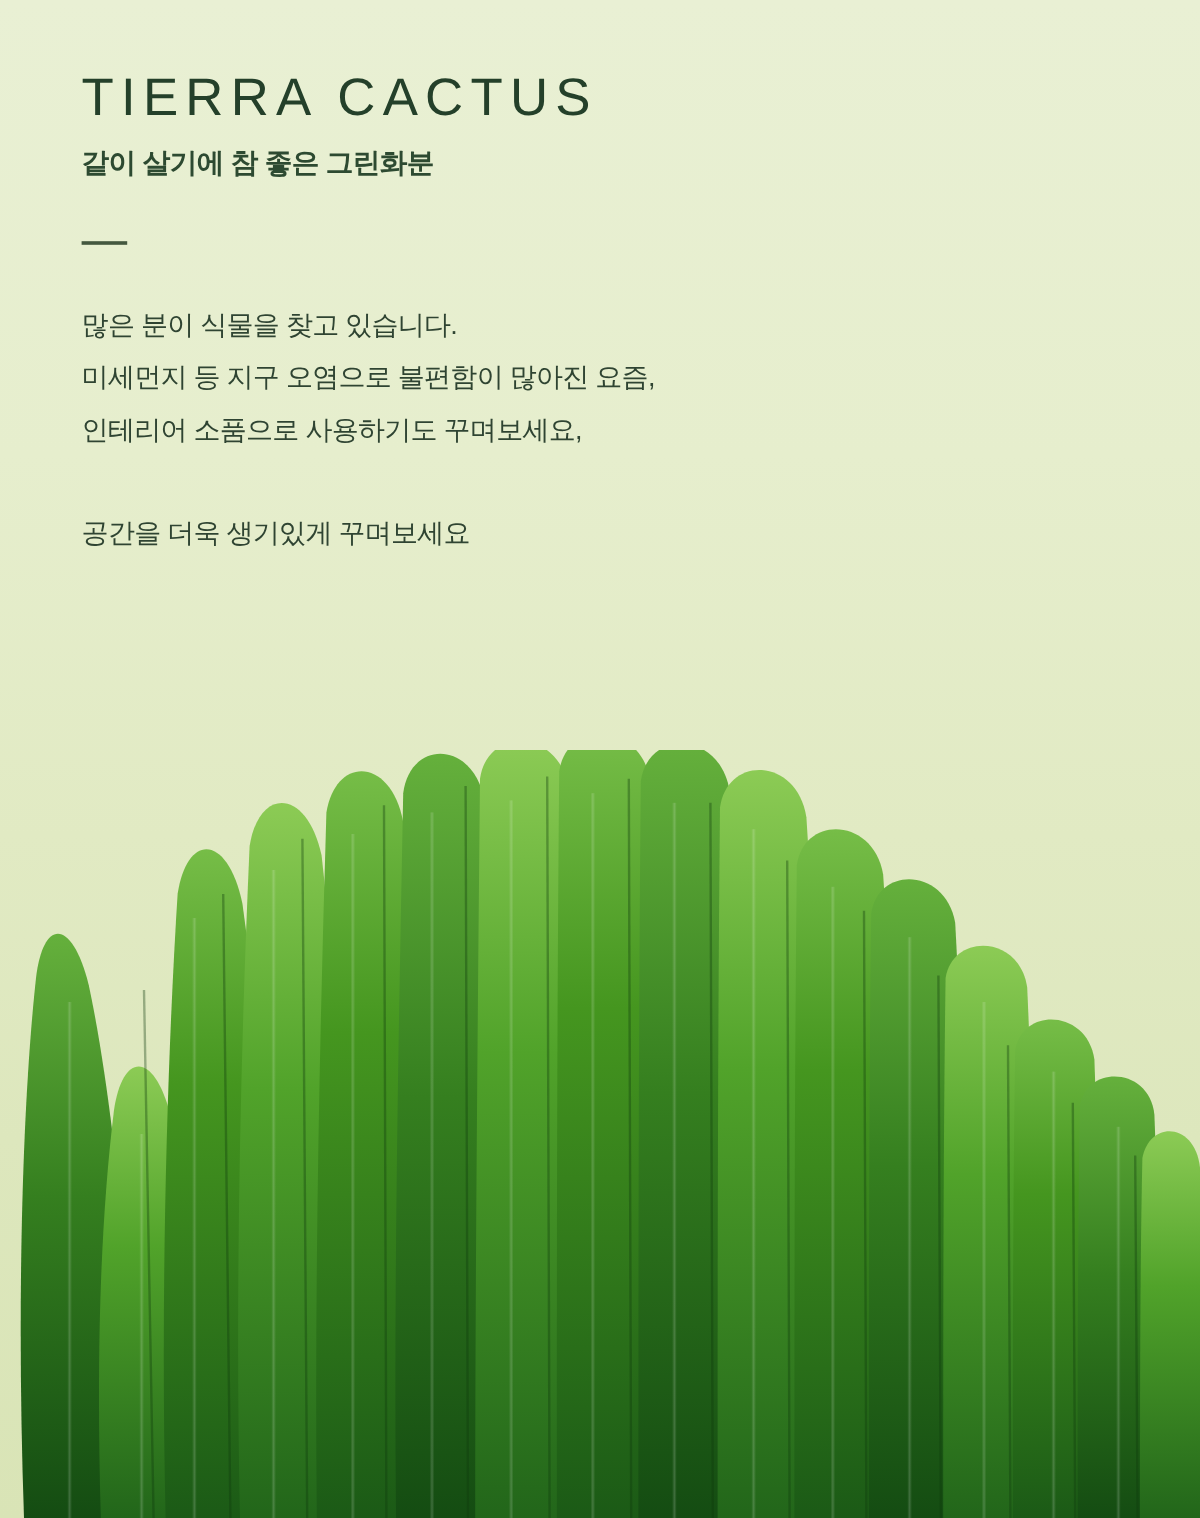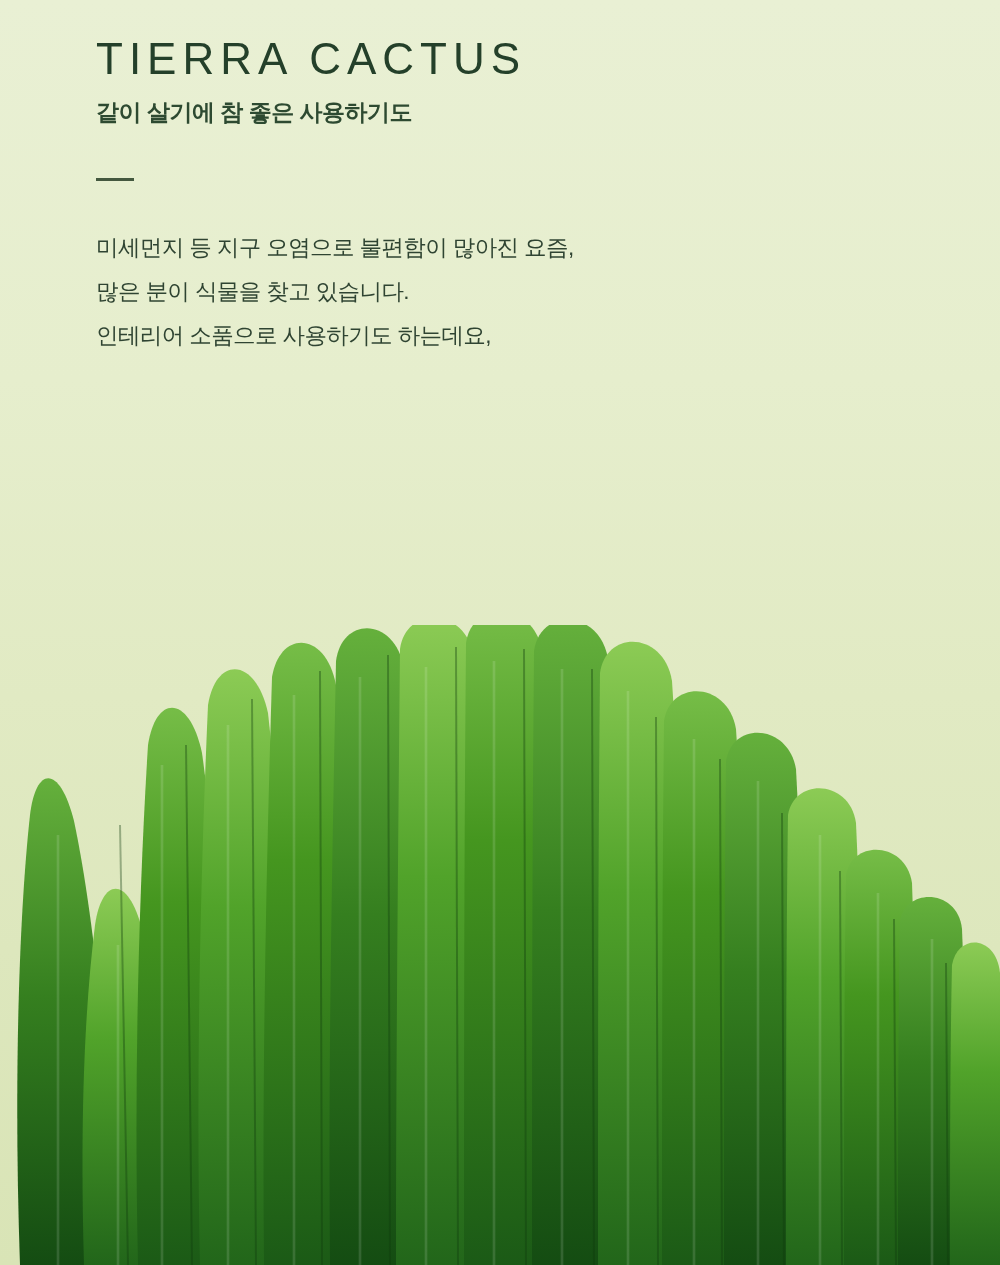--- a/index.html
+++ b/index.html
@@ -20,23 +20,22 @@
     width: 1000px;
     height: 1265px;
     background: linear-gradient(180deg, #e9f0d4 0%, #e6eecd 30%, #e1eac3 55%, #dde7bd 75%, #d9e4b6 100%);
     overflow: hidden;
   }
 
   
   .content {
     position: absolute;
     left: 68px;
-    top: 35px;
+    top: 58px;
     z-index: 5;
-    margin-left: 28px;
   }
 
   .title {
     font-size: 44px;
     letter-spacing: 6px;
     color: #24402a;
     font-weight: 400;
     line-height: 1.1;
     white-space: nowrap;
   }
@@ -163,27 +162,28 @@
         <path d="M782 188 L 784 640"></path>
         <path d="M840 246 L 842 640"></path>
         <path d="M894 294 L 896 640"></path>
         <path d="M946 338 L 948 640"></path>
       </g>
     </svg>
   </div>
 
   <div class="content">
     <h1 class="title">TIERRA CACTUS</h1>
-    <h2 class="subtitle">같이 살기에 참 좋은 사용하기도</h2>
+    <h2 class="subtitle">같이 살기에 참 좋은 그린화분</h2>
 
     <div class="rule"></div>
 
     <div class="para first">
+      <p>많은 분이 식물을 찾고 있습니다.</p>
       <p>미세먼지 등 지구 오염으로 불편함이 많아진 요즘,</p>
-      <p>많은 분이 식물을 찾고 있습니다.</p>
-      <p>인테리어 소품으로 사용하기도 하는데요,</p>
+      <p>인테리어 소품으로 사용하기도 꾸며보세요,</p>
     </div>
 
     <div class="para second">
+      <p>공간을 더욱 생기있게 꾸며보세요</p>
     </div>
   </div>
 
 </div>
 
 </body></html>

